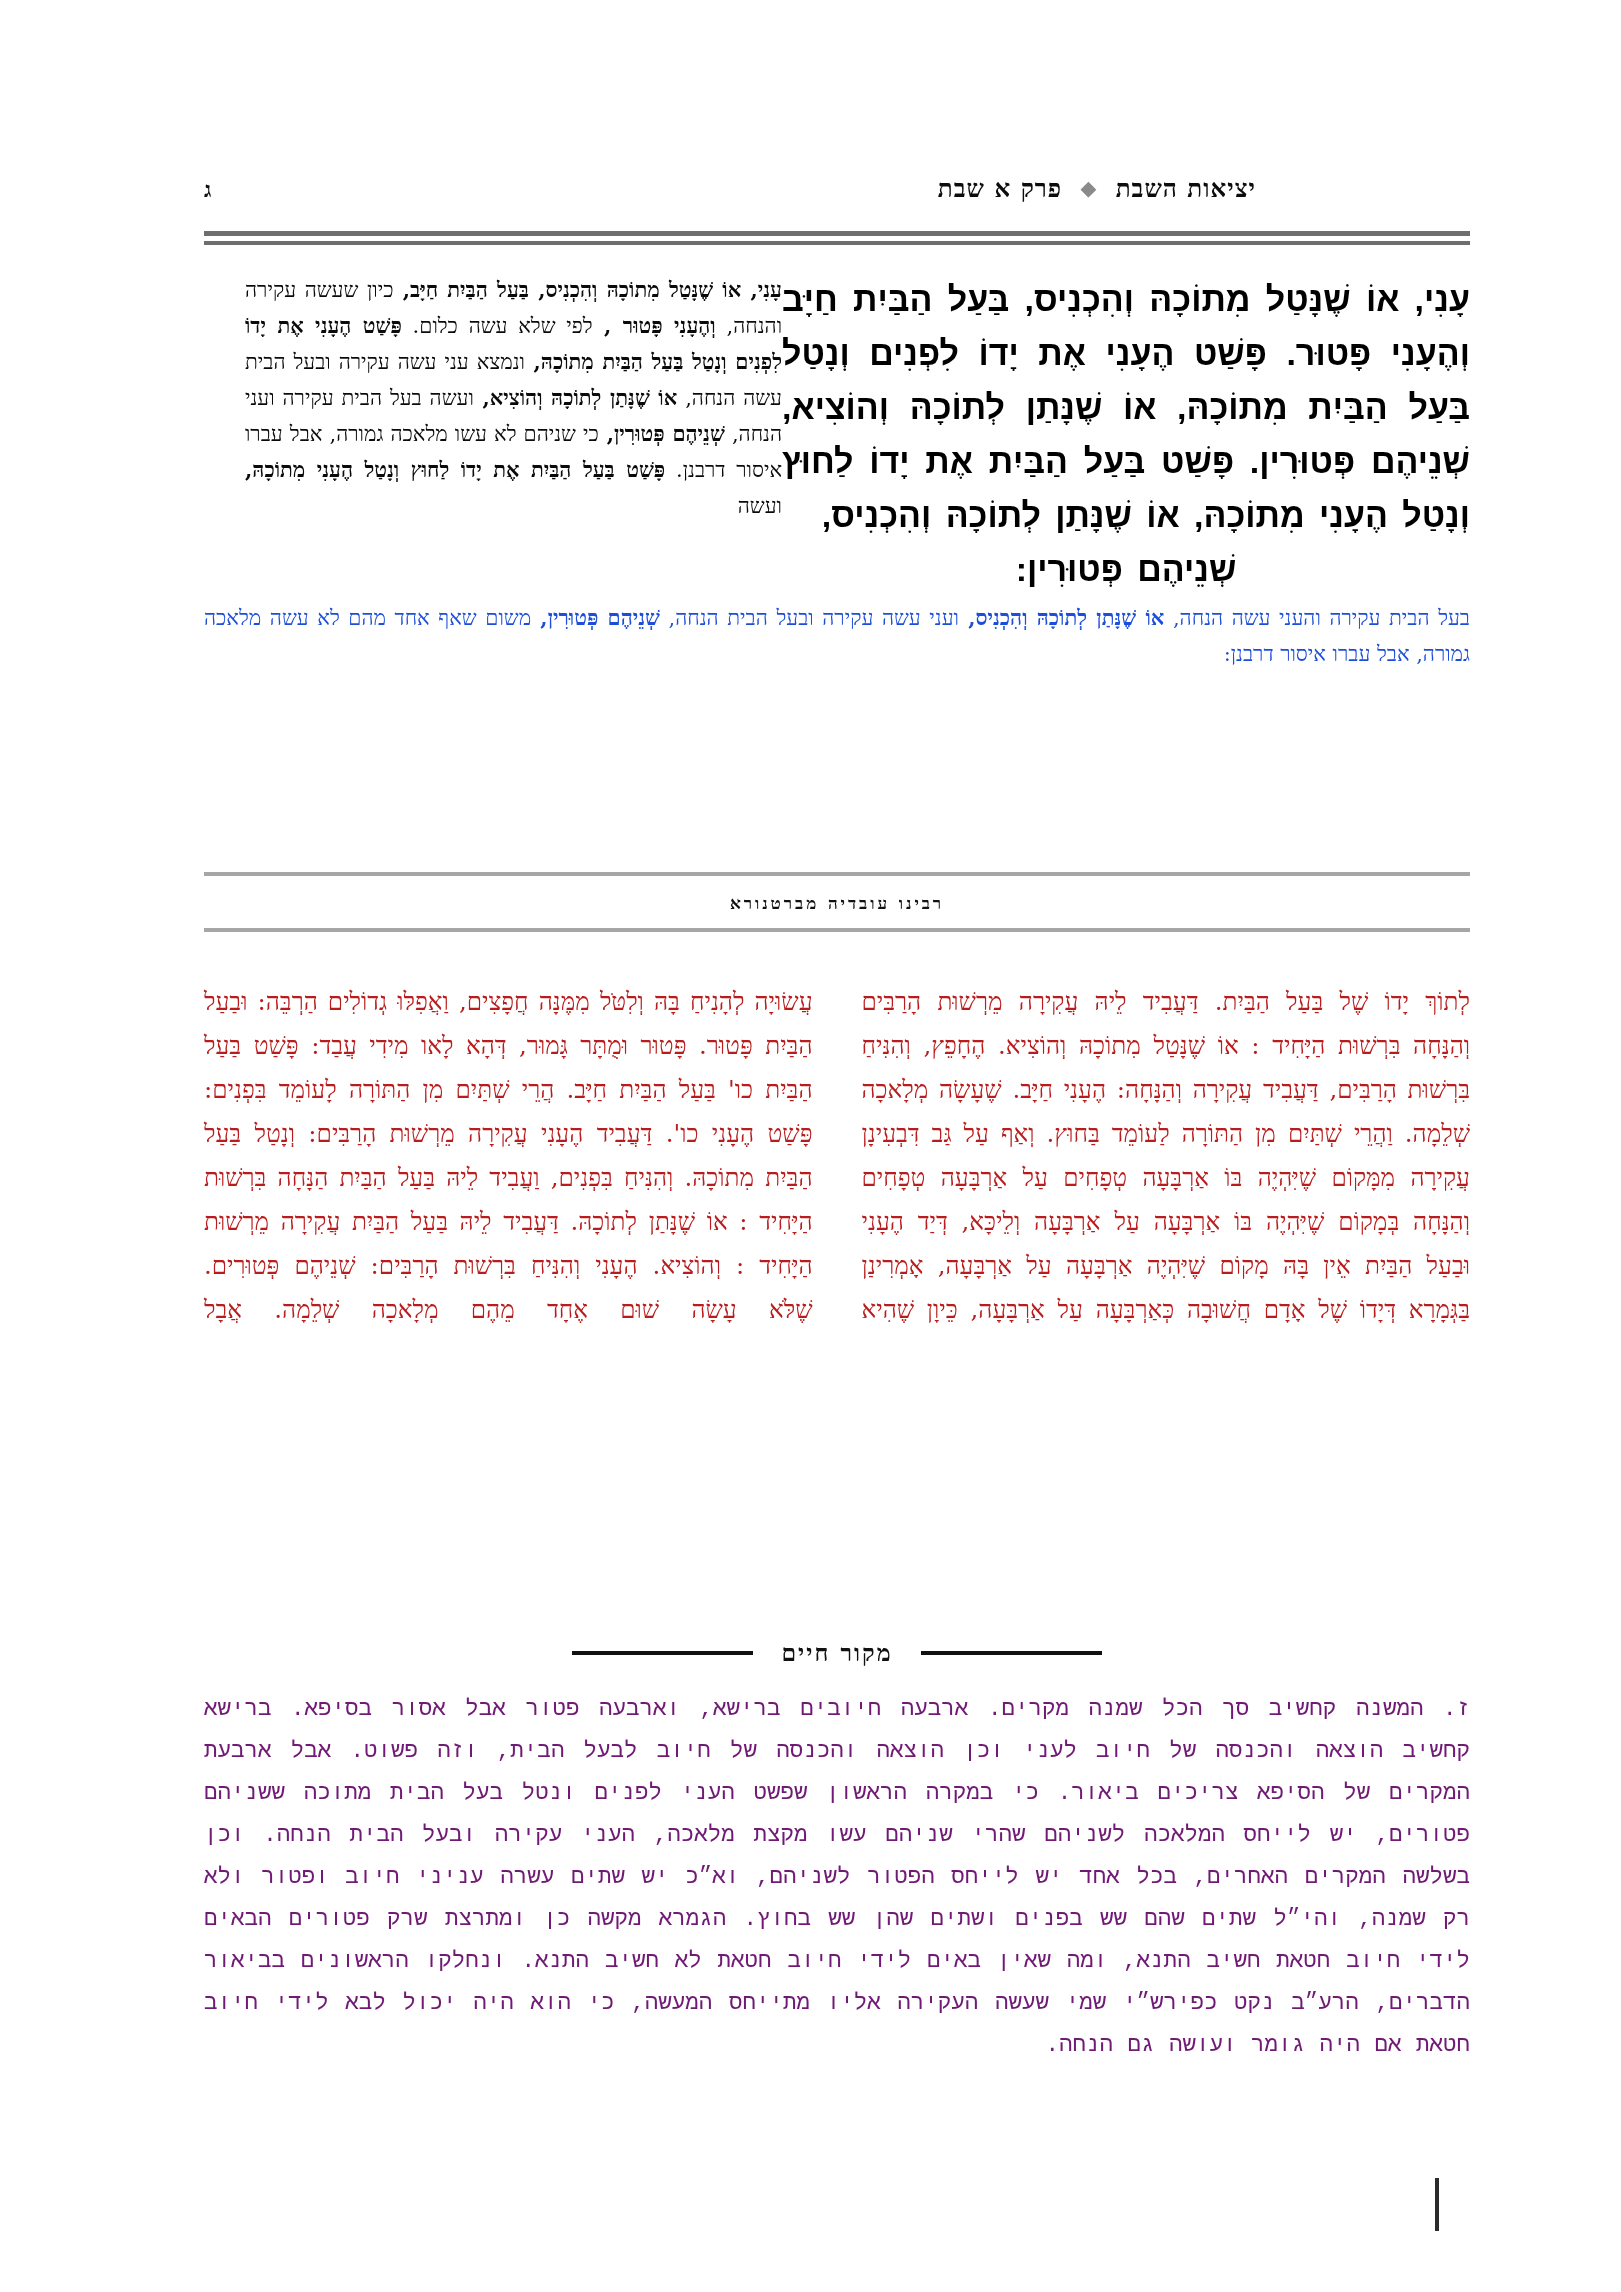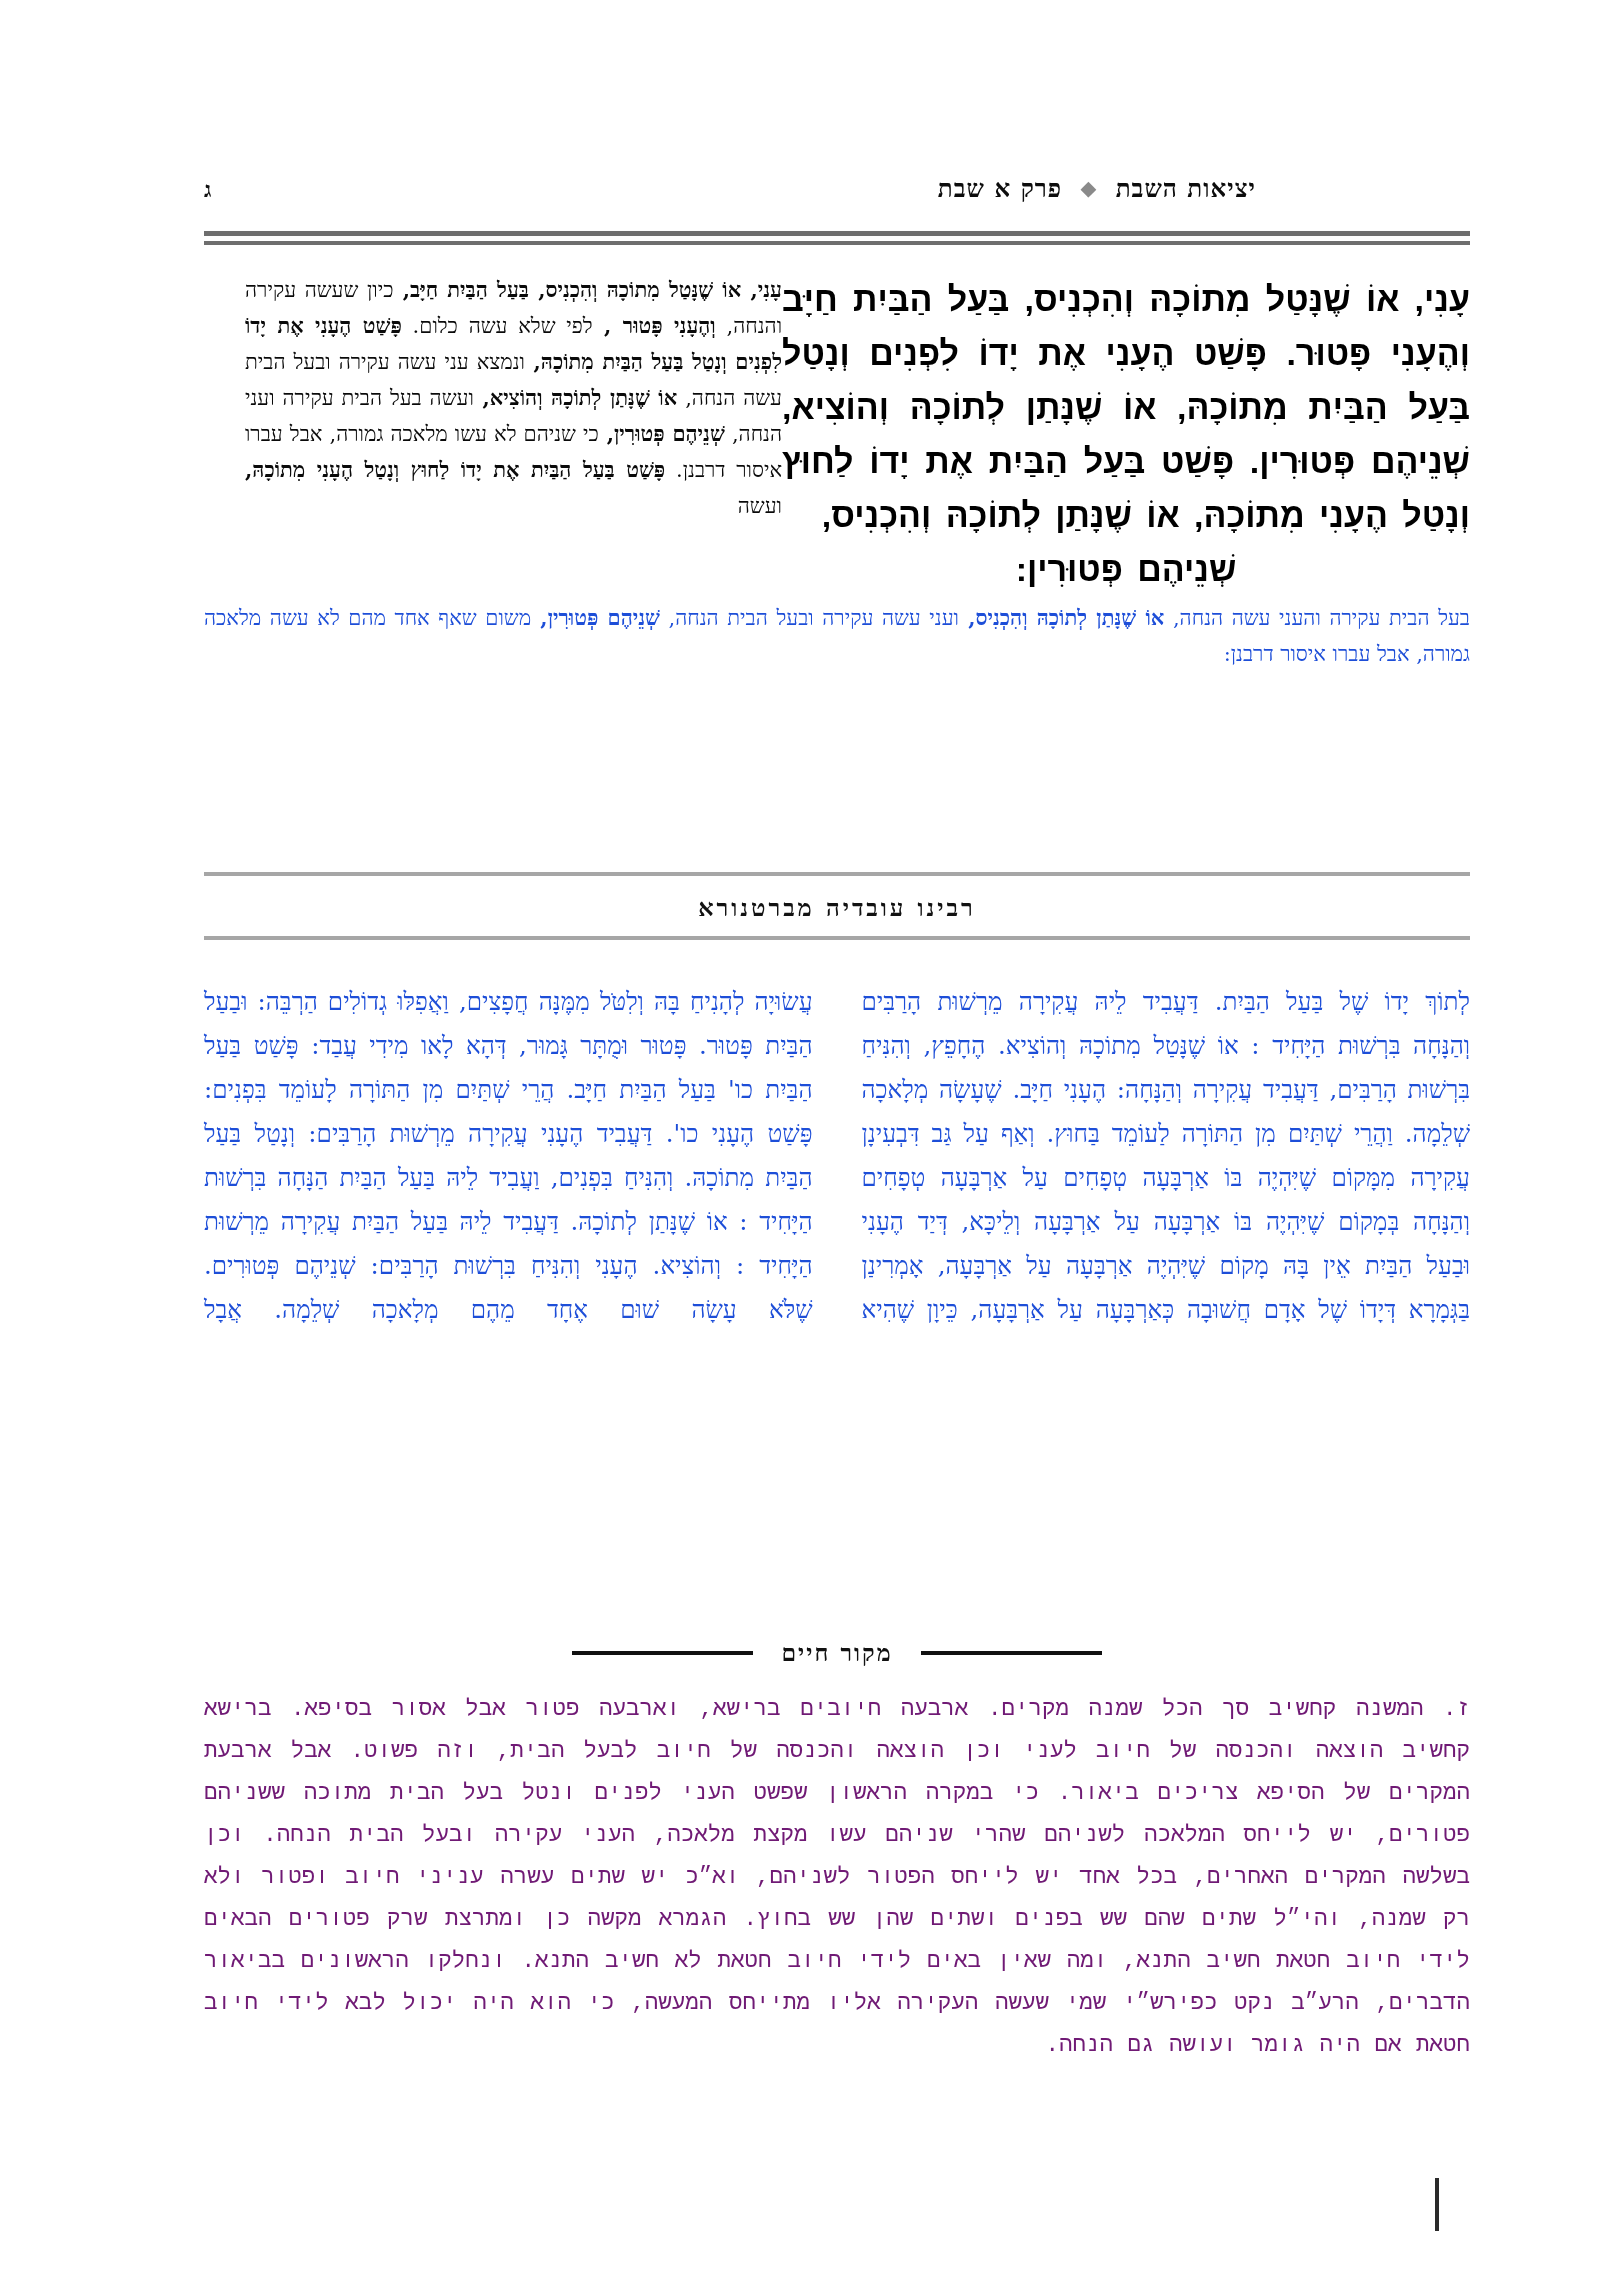--- a/index.html
+++ b/index.html
@@ -140,21 +140,21 @@
     width: 1266px;
   }
   .section-head .sh-rule {
     height: 3.9px;
     background: #a6a6a6;
   }
   .section-head .sh-title {
     text-align: center;
     font-family: "DejaVu Serif", "Liberation Serif", serif;
     font-weight: 700;
-    font-size: 24px;
+    font-size: 17px;
     letter-spacing: 2.9px;
     color: #121212;
     padding: 17.6px 0 13.7px 0;
   }
 
   
   .bart-cols {
     position: absolute;
     left: 0;
     width: 1266px;
@@ -163,21 +163,21 @@
     gap: 49px;
   }
   .bart-col {
     width: 609px;
     direction: rtl;
     text-align: justify;
     text-align-last: justify;
     font-family: "DejaVu Serif", "Liberation Serif", serif;
     font-size: 24.5px;
     line-height: 44px;
-    color: #1d4ed8;
+    color: #b91c1c;
     word-spacing: 2px;
   }
 
   
   .mekor-head {
     position: absolute;
     left: 0;
     width: 1266px;
     display: flex;
     align-items: center;

